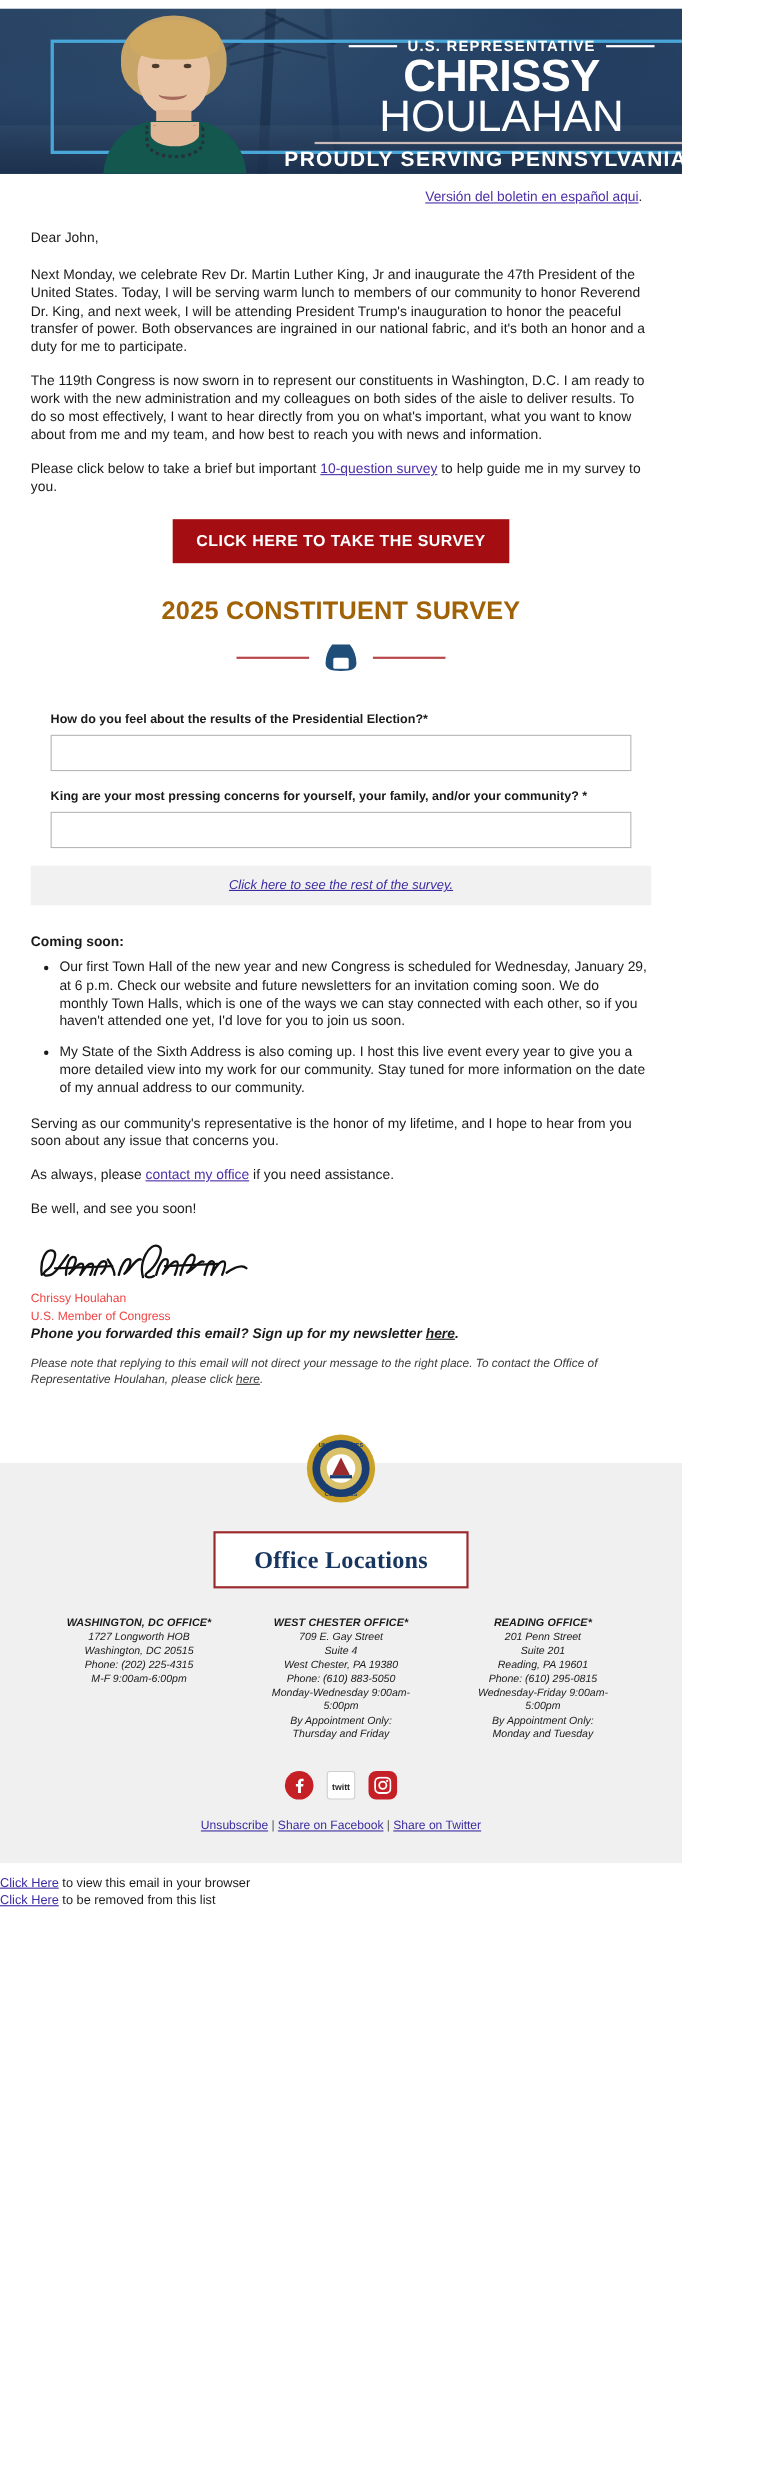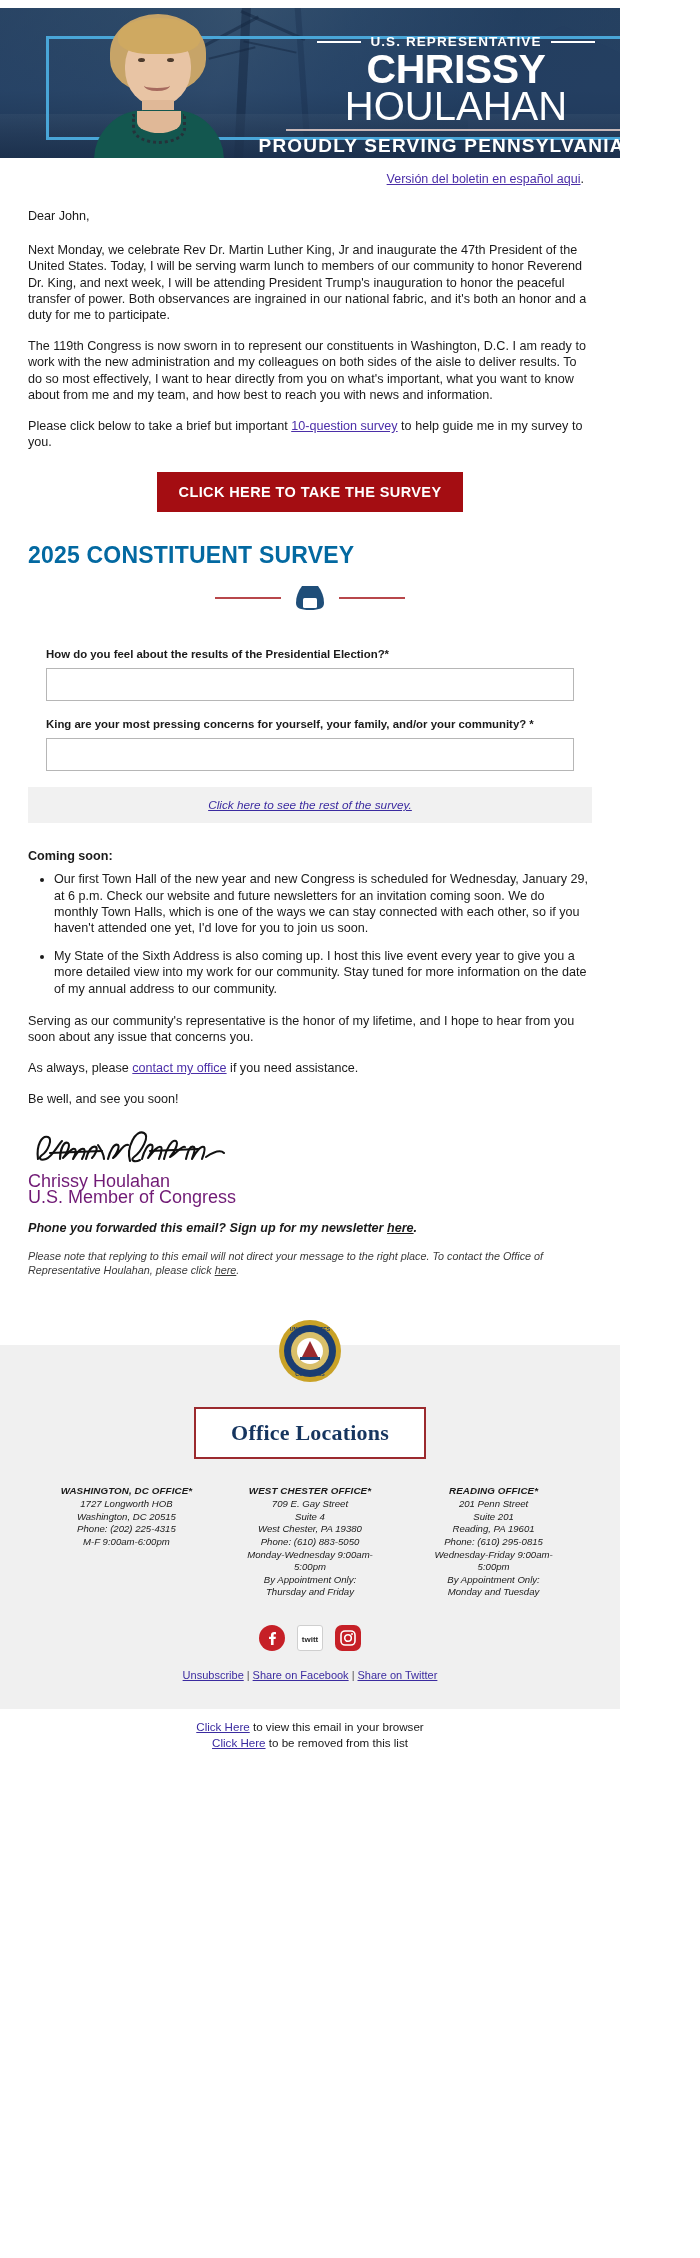--- a/index.html
+++ b/index.html
@@ -154,22 +154,22 @@
     cursor: pointer;
     font-family: "Liberation Sans", sans-serif;
   }
 
   
   .survey {
     margin-top: 30px;
     padding-bottom: 10px;
   }
   .survey-title {
-    text-align: left;
-    color: #0369a1;
+    text-align: center;
+    color: #a16207;
     font-size: 23px;
     font-weight: bold;
     letter-spacing: 0.2px;
     margin: 0 0 16px 0;
   }
   .divider-row {
     display: flex; align-items: center; justify-content: center; gap: 14px;
     margin-bottom: 36px;
   }
   .divider-row .dline { width: 66px; height: 2px; background: #b8474b; }
@@ -218,24 +218,24 @@
   ul.bullets li {
     font-size: 12.6px;
     line-height: 16.2px;
     color: #1a1a1a;
     margin-bottom: 12px;
   }
 
   
   .sig-svg { display: block; margin: 14px 0 2px 2px; }
   .sig-name {
-    font-size: 18px;
+    font-size: 11px;
     line-height: 16px;
-    color: #701a75;
-    margin-bottom: 16px;
+    color: #ef4444;
+    margin-bottom: 0;
   }
   .forward-line {
     font-size: 12.6px;
     font-weight: bold;
     font-style: italic;
     color: #1a1a1a;
     margin: 0 0 14px 0;
   }
   .forward-line a { color: #1a1a1a; text-decoration: underline; }
   .note {
@@ -308,21 +308,20 @@
     font-size: 11px;
     color: #1a1a1a;
     padding-bottom: 6px;
   }
   .footer-links a { color: #3b2ba0; text-decoration: underline; }
   .footer-links .sep { color: #555; margin: 0 3px; }
 
   .tail {
     padding: 10px 0 14px 0;
     background: #ffffff;
-    text-align: center;
   }
   .tail div {
     font-size: 11.6px;
     color: #1a1a1a;
     line-height: 16px;
   }
   .tail a { color: #3b2ba0; text-decoration: underline; }
 </style>
 </head>
 <body>

